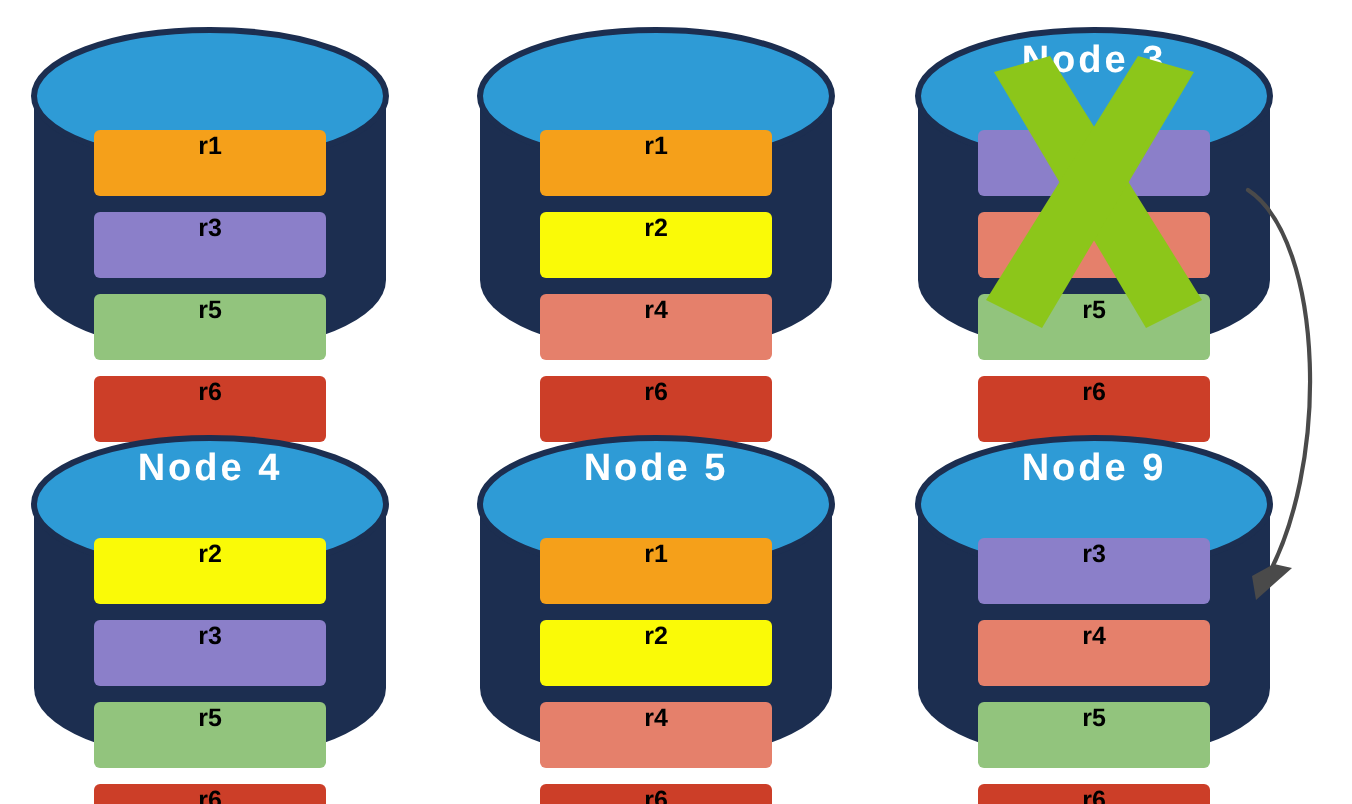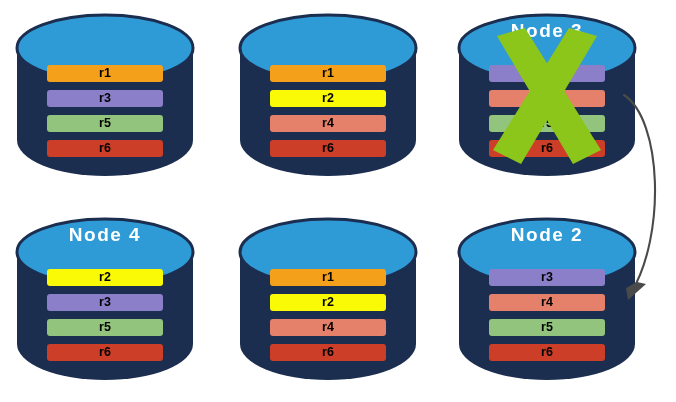--- a/index.html
+++ b/index.html
@@ -41,21 +41,21 @@
     pointer-events: none;
   }
   .bars {
     position: absolute;
     left: 34px;
     top: 57px;
     width: 116px;
   }
   .bar {
     position: relative;
-    height: 17px;
+    height: 33px;
     margin-bottom: 8px;
     border-radius: 3px;
     text-align: center;
     font-size: 12.5px;
     font-weight: bold;
     color: #000000;
     line-height: 17px;
     font-family: "Liberation Sans", sans-serif;
   }
   .xmark {
@@ -137,34 +137,35 @@
           <div class="bar" style="background: rgb(146, 196, 125); color: rgb(0, 0, 0);">r5</div>
           <div class="bar" style="background: rgb(204, 62, 40); color: rgb(0, 0, 0);">r6</div>
         </div>
   </div>
 
   <div class="node" style="left: 236px; top: 212px;">
     <svg class="cyl-svg" viewBox="0 0 184 182">
       <path class="cyl-body" d="M 4 40 L 4 132 A 88 36 0 0 0 180 132 L 180 40 Z" fill="#1C2E50"></path>
       <ellipse class="cyl-top" cx="92" cy="40" rx="88" ry="33" fill="#2E9BD6" stroke="#1C2E50" stroke-width="3"></ellipse>
     </svg>
+    <div class="node-title">Node 5</div>
     <div class="bars">
           <div class="bar" style="background: rgb(245, 160, 26); color: rgb(0, 0, 0);">r1</div>
           <div class="bar" style="background: rgb(250, 250, 7); color: rgb(0, 0, 0);">r2</div>
           <div class="bar" style="background: rgb(229, 128, 107); color: rgb(0, 0, 0);">r4</div>
           <div class="bar" style="background: rgb(204, 62, 40); color: rgb(0, 0, 0);">r6</div>
         </div>
   </div>
 
   <div class="node" style="left: 455px; top: 212px;">
     <svg class="cyl-svg" viewBox="0 0 184 182">
       <path class="cyl-body" d="M 4 40 L 4 132 A 88 36 0 0 0 180 132 L 180 40 Z" fill="#1C2E50"></path>
       <ellipse class="cyl-top" cx="92" cy="40" rx="88" ry="33" fill="#2E9BD6" stroke="#1C2E50" stroke-width="3"></ellipse>
     </svg>
-    <div class="node-title">Node 2</div>
+    <div class="node-title">Node 9</div>
     <div class="bars">
           <div class="bar" style="background: rgb(139, 127, 201); color: rgb(0, 0, 0);">r3</div>
           <div class="bar" style="background: rgb(229, 128, 107); color: rgb(0, 0, 0);">r4</div>
           <div class="bar" style="background: rgb(146, 196, 125); color: rgb(0, 0, 0);">r5</div>
           <div class="bar" style="background: rgb(204, 62, 40); color: rgb(0, 0, 0);">r6</div>
         </div>
   </div>
 </div>
 
   <svg class="arrow-layer" viewBox="0 0 676 402">

